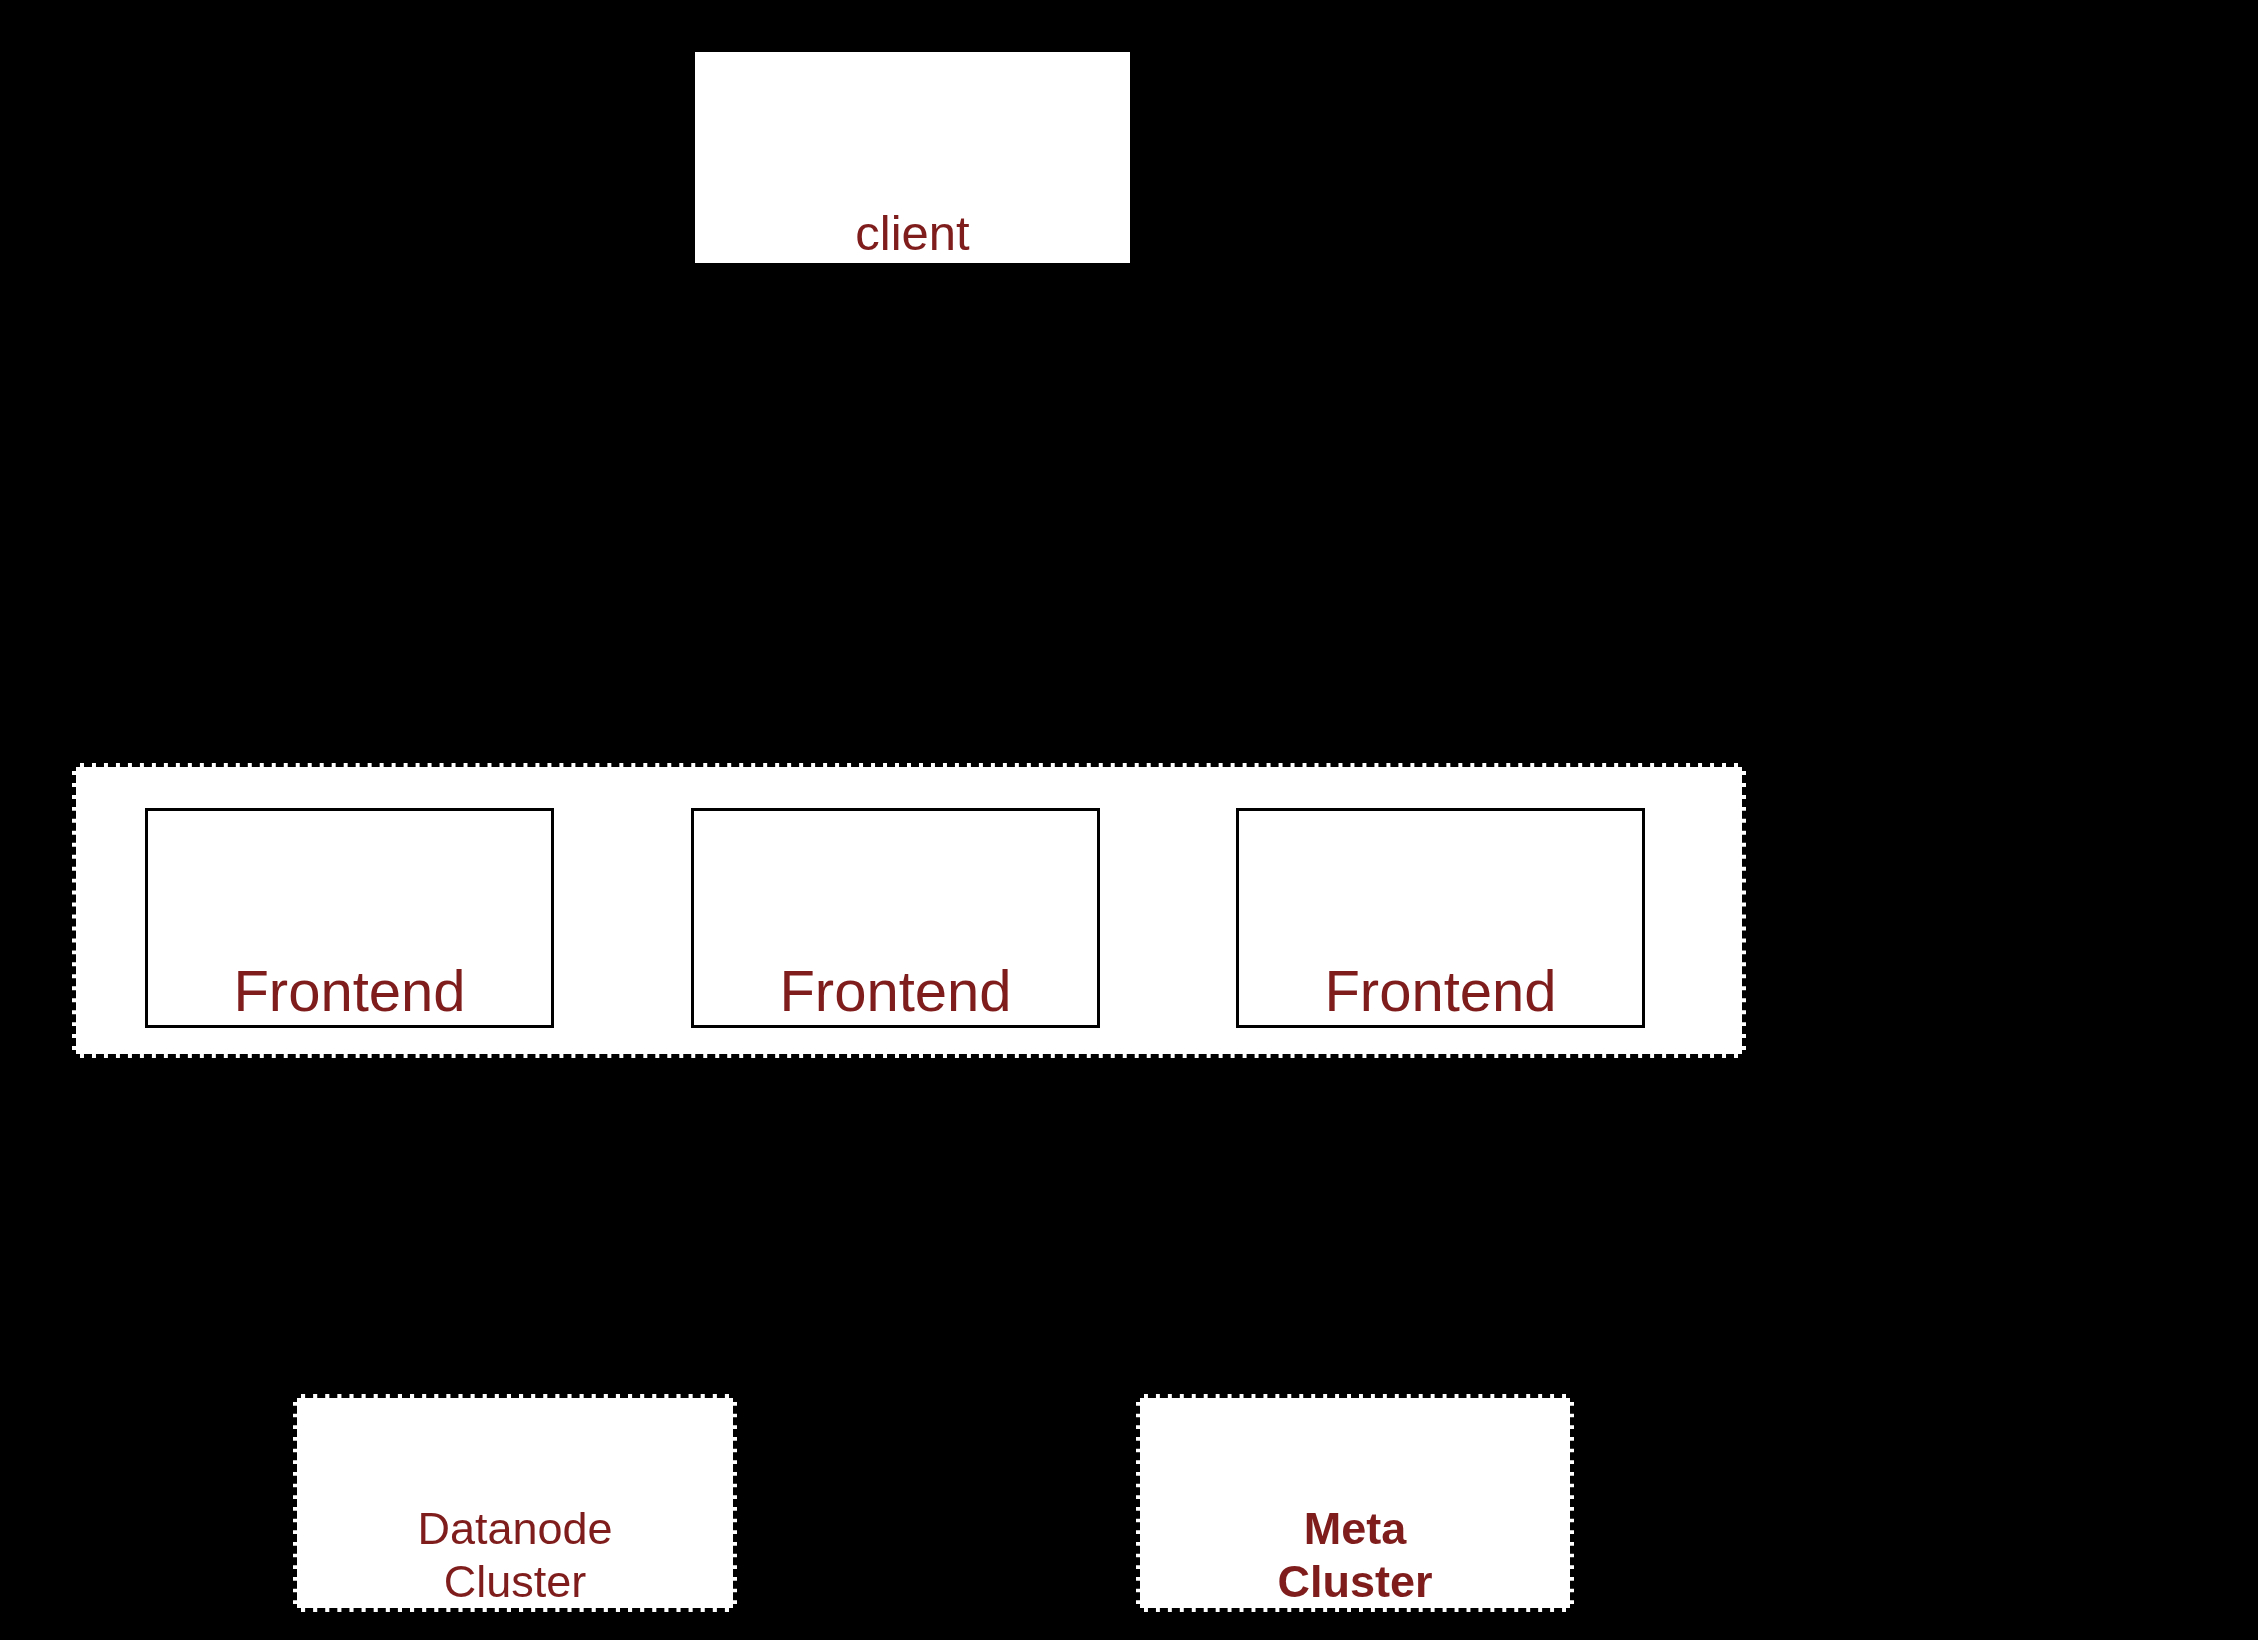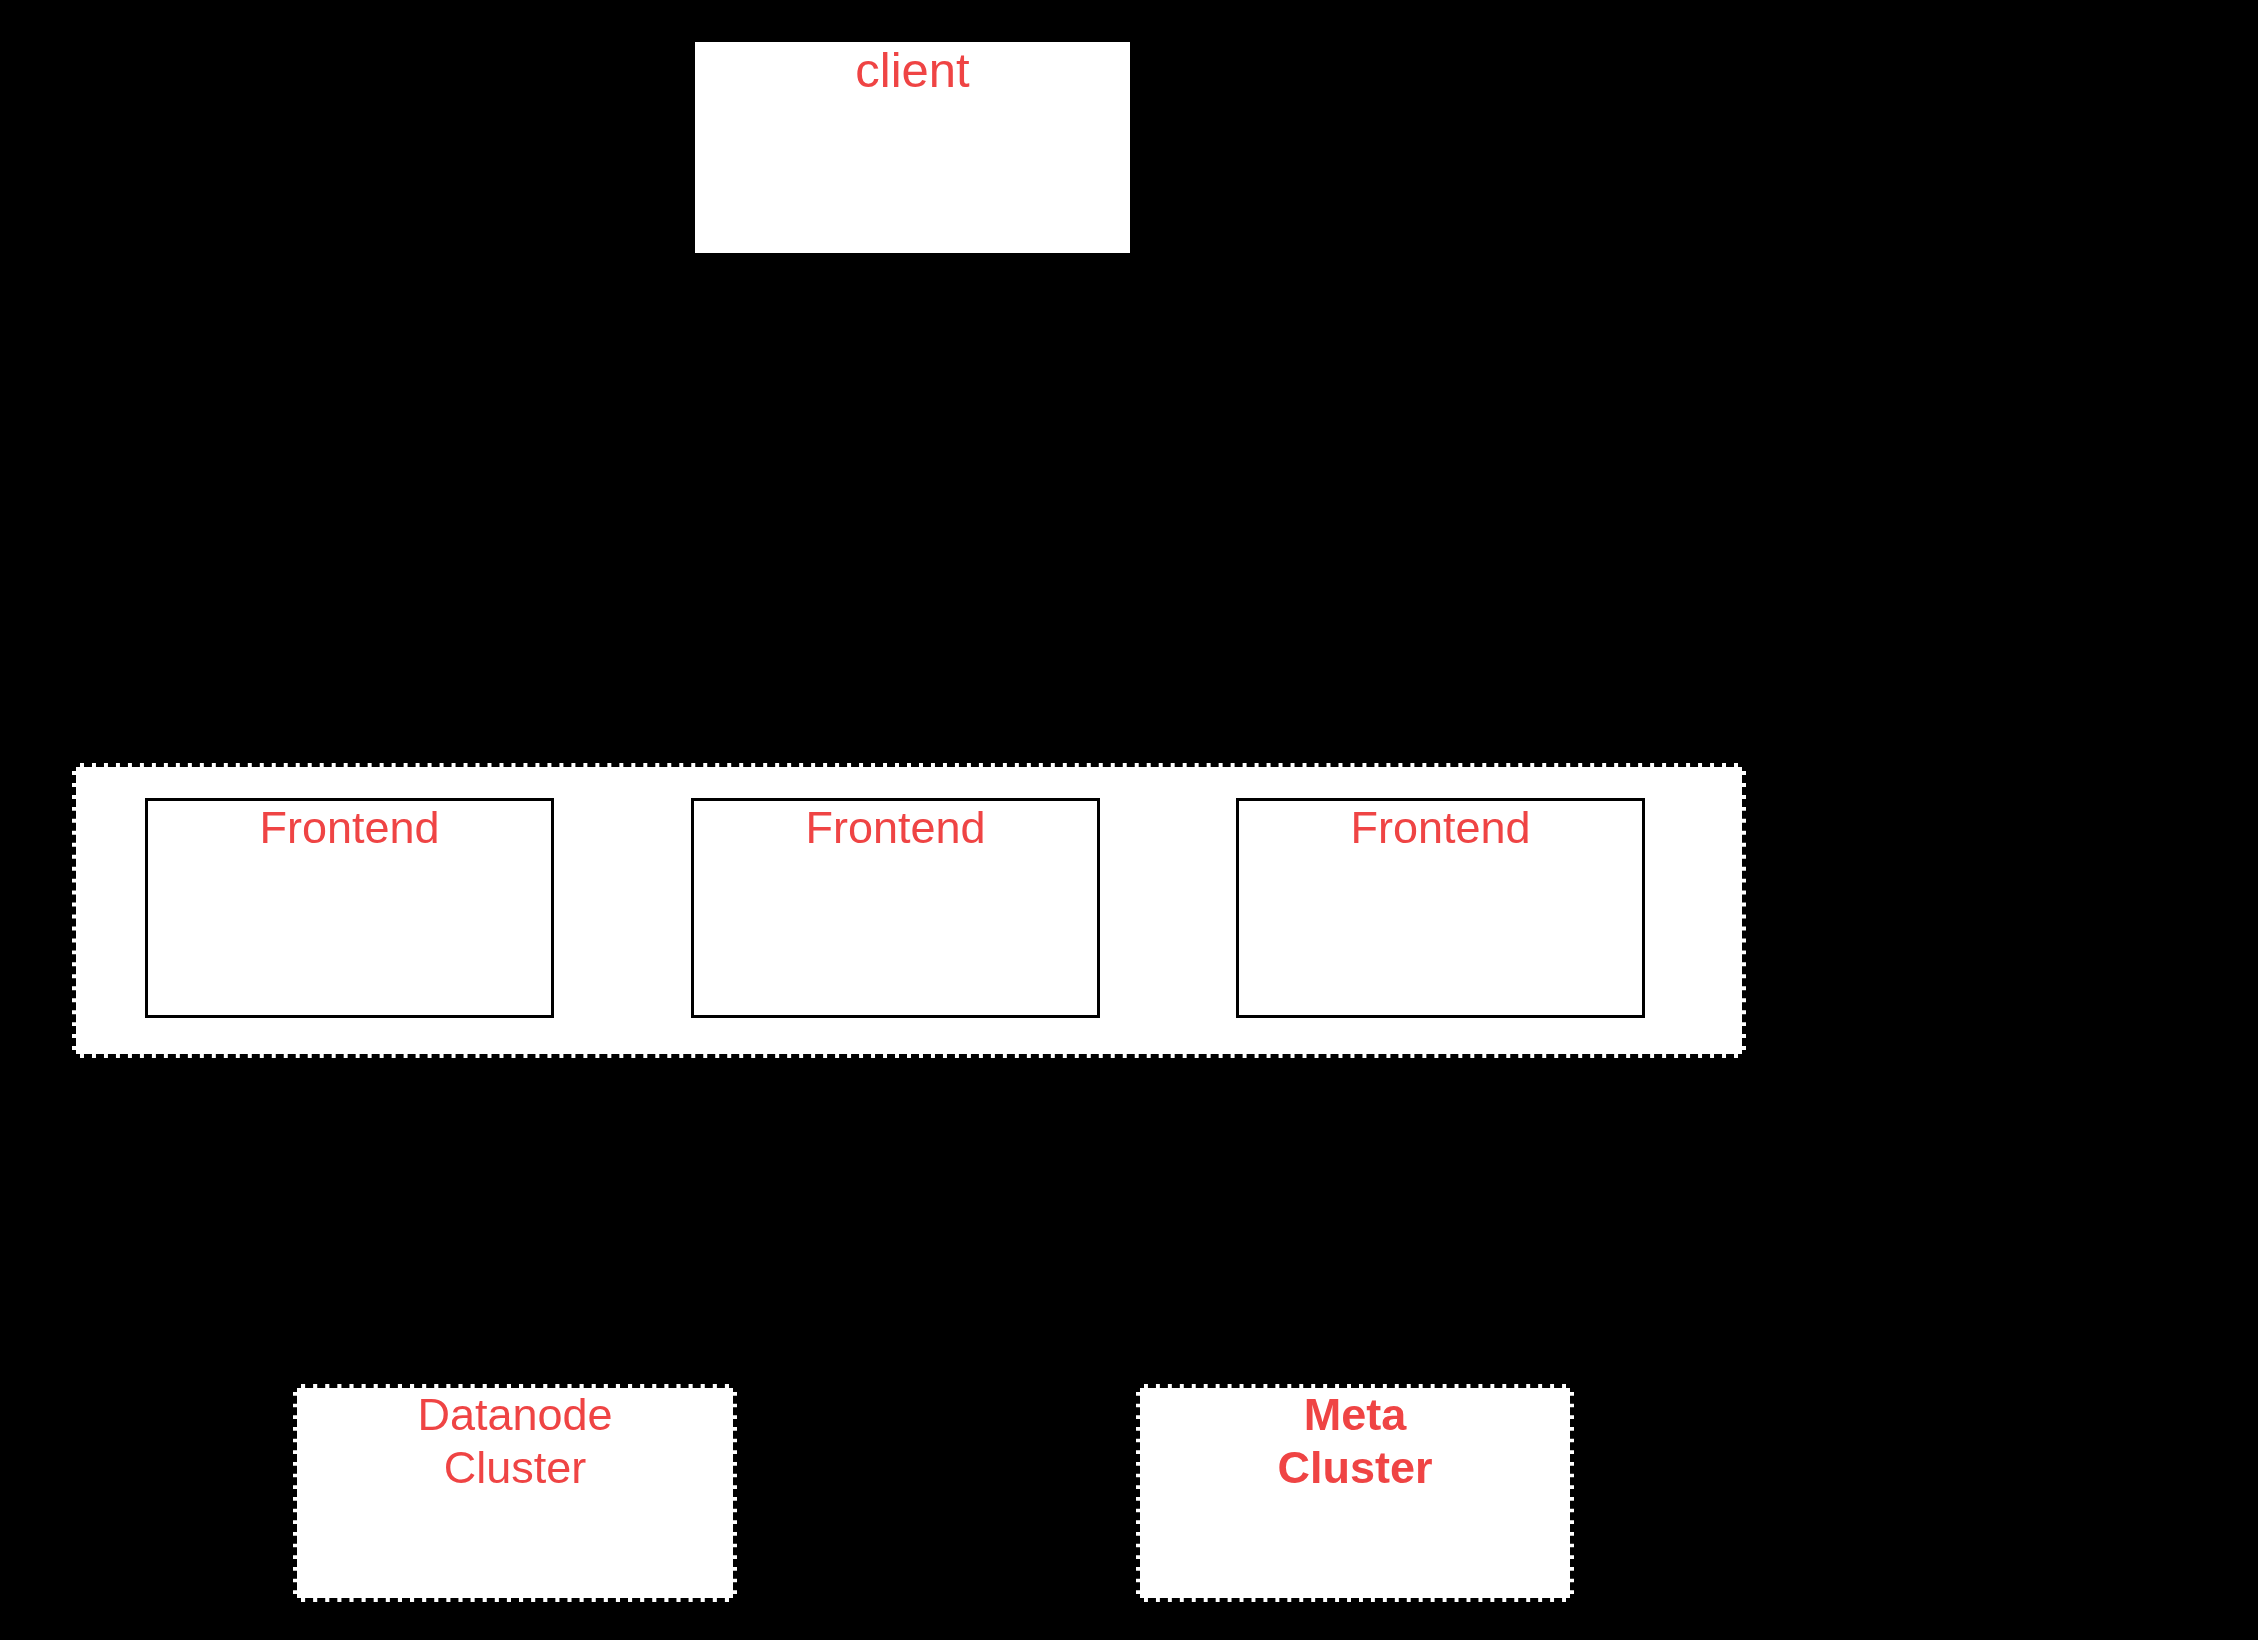--- a/index.html
+++ b/index.html
@@ -20,27 +20,28 @@
     width: 2258px;
     height: 1640px;
     background: #000000;
   }
 
   
   .node {
     position: absolute;
     box-sizing: border-box;
     display: flex;
-    align-items: flex-start;
+    align-items: flex-end;
     justify-content: center;
     text-align: center;
-    color: #ef4444;
+    color: #7f1d1d;
     background: #ffffff;
     line-height: 1.18;
     white-space: pre-line;
+    margin-top: 10px;
   }
 
   
   .client-box {
     left: 695px;
     top: 42px;
     width: 435px;
     height: 211px;
     font-size: 49px;
     border: none;
@@ -66,21 +67,21 @@
     height: 295px;
     background: #ffffff;
     border: 4.5px dashed #000000;
   }
 
   
   .fe-box {
     top: 798px;
     width: 409px;
     height: 220px;
-    font-size: 45px;
+    font-size: 58px;
     border: 3.6px solid #000000;
     background: #ffffff;
   }
   .fe-box.fe-1 { left: 145px; }
   .fe-box.fe-2 { left: 691px; }
   .fe-box.fe-3 { left: 1236px; }
 
   
   .cluster-box {
     top: 1384px;

